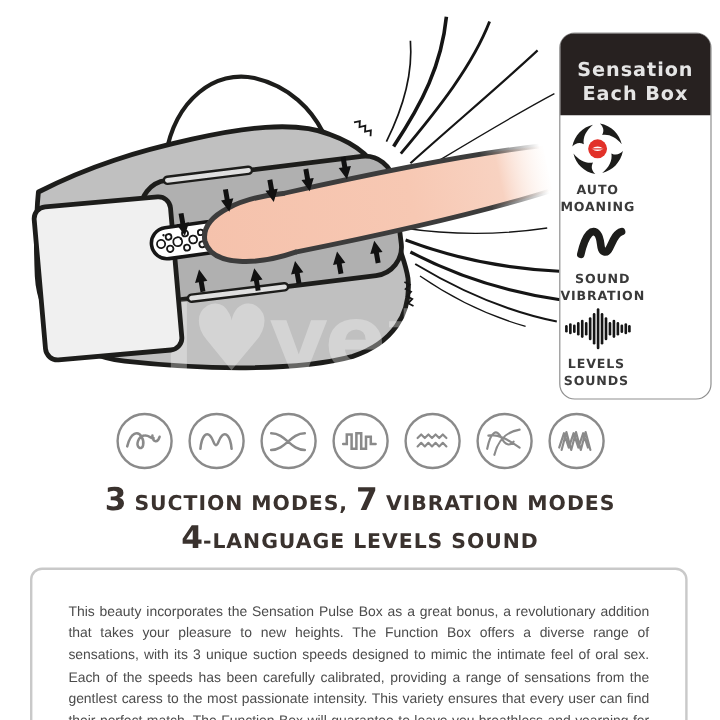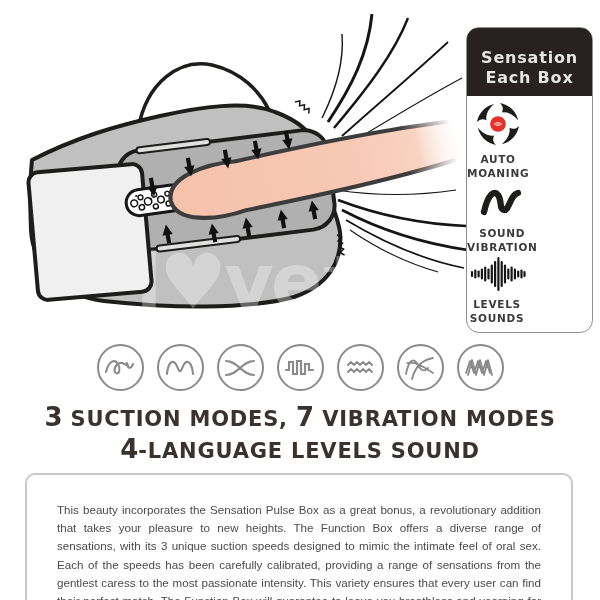--- a/index.html
+++ b/index.html
@@ -28,21 +28,21 @@
          justify-content:center;gap:13px;}
   .mode{width:47px;height:47px;border:2.5px solid #8a8a8a;border-radius:50%;
         box-sizing:border-box;display:flex;align-items:center;justify-content:center;}
   .mode svg{stroke:#8a8a8a;stroke-width:2.1;fill:none;stroke-linecap:round;stroke-linejoin:round;}
 
   
   .headline{position:absolute;left:0;top:403px;width:600px;text-align:center;
             color:#3a322e;font-family:"DejaVu Sans", sans-serif;font-weight:bold;}
   .hl-line{line-height:29px;}
   .hl-num{font-size:26px;}
-  .hl-txt{font-size:21px;letter-spacing:.8px;text-align:right;}
+  .hl-txt{font-size:17px;letter-spacing:.8px;text-align:right;}
 
   
   .descbox{position:absolute;left:25px;top:473px;width:548px;box-sizing:border-box;
            border:2px solid #c9c9c9;border-radius:10px;padding:9px 13px 10px;
            background:#fff;}
   .desc{font-size:11.6px;line-height:1.57;color:#4b4b4b;text-align:justify;margin:17px;}
 </style>
 </head>
 <body>
 

